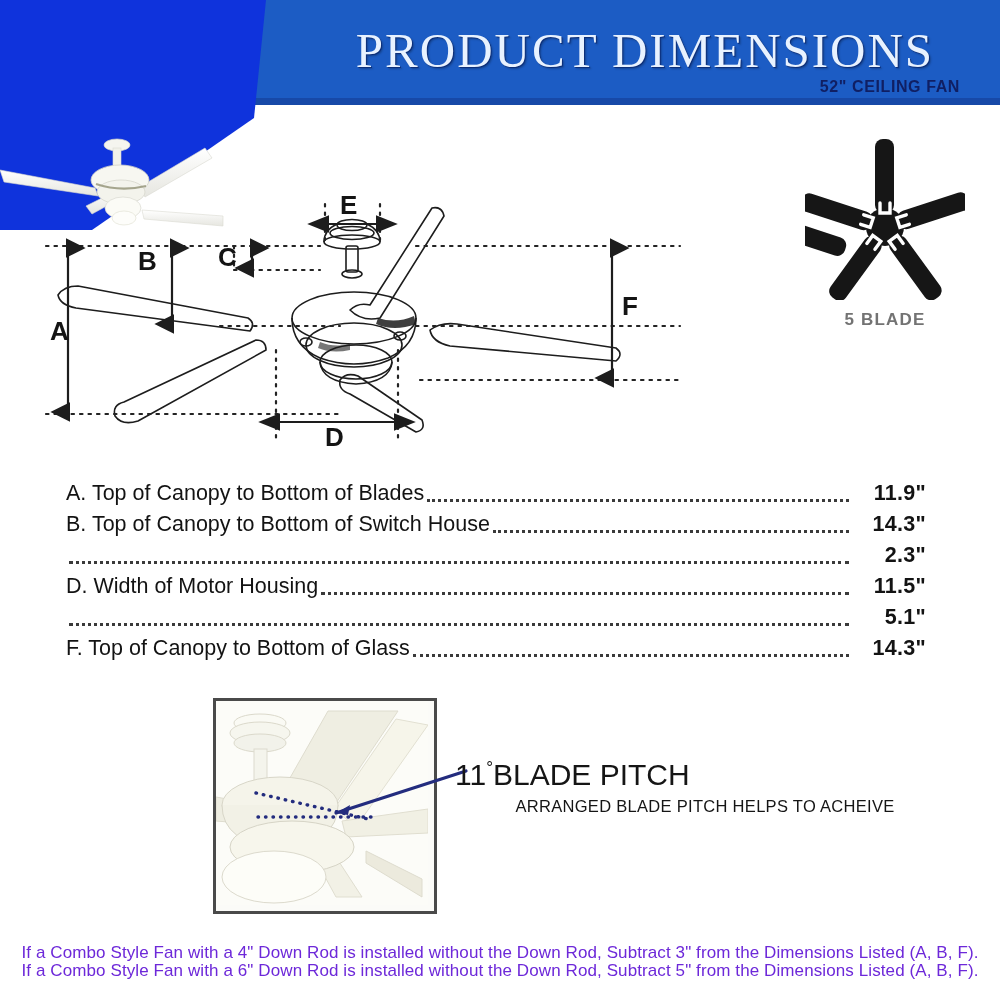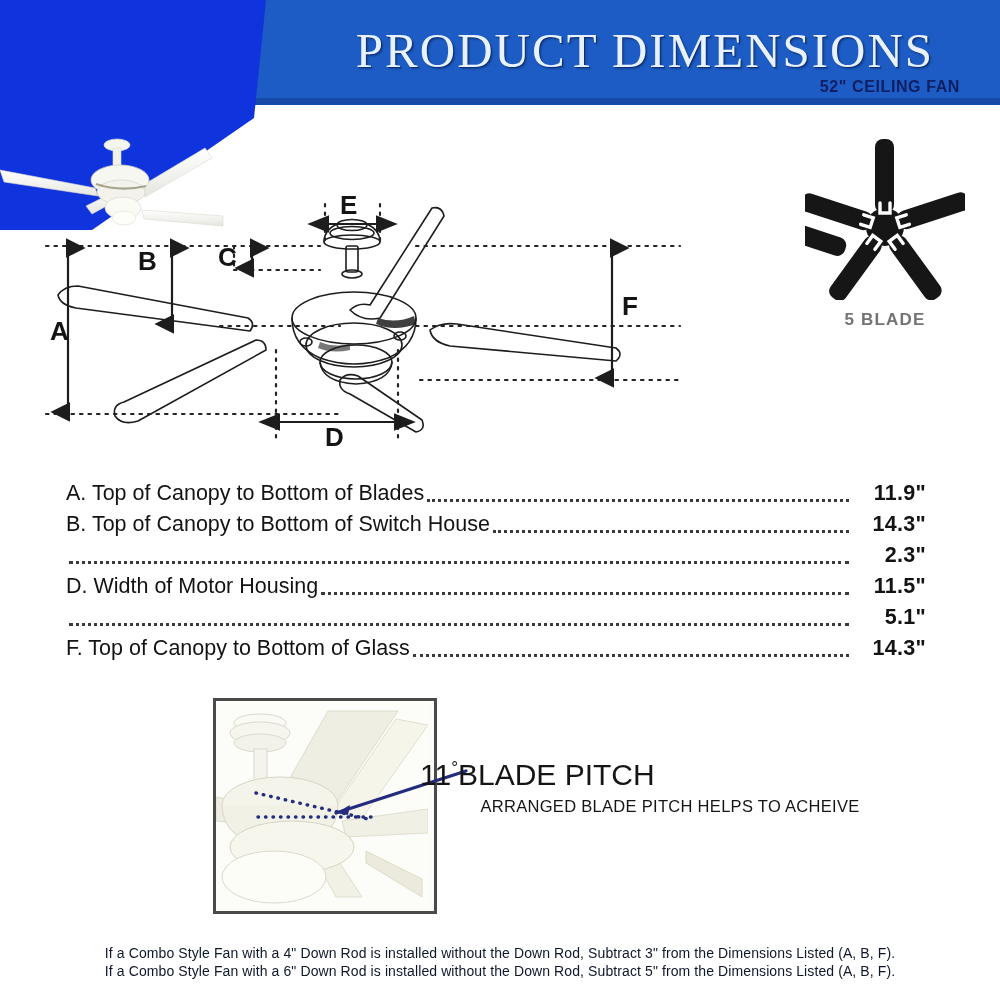--- a/index.html
+++ b/index.html
@@ -135,21 +135,21 @@
     left: 213px;
     top: 698px;
     width: 218px;
     height: 210px;
     border: 3px solid #4a4a4a;
     background: #fbfbf8;
     overflow: hidden;
   }
   #pitch-callout {
     position: absolute;
-    left: 420px;
+    left: 455px;
     top: 758px;
     width: 520px;
   }
   #pitch-angle-line {
     font-size: 30px;
     font-weight: normal;
     letter-spacing: 0px;
     color: #151515;
     white-space: nowrap;
   }
@@ -176,24 +176,24 @@
 
   
   #footer-note {
     position: absolute;
     left: 0;
     top: 944px;
     width: 1000px;
     text-align: center;
   }
   .footer-line {
-    font-size: 14px;
+    font-size: 17px;
     line-height: 18px;
     letter-spacing: 0.1px;
-    color: #0f172a;
+    color: #6d28d9;
     white-space: nowrap;
   }
 </style>
 </head>
 <body>
 
 <div id="header-banner"></div>
 <div id="header-banner-bottom-stripe"></div>
 <div id="header-wedge"></div>
 

